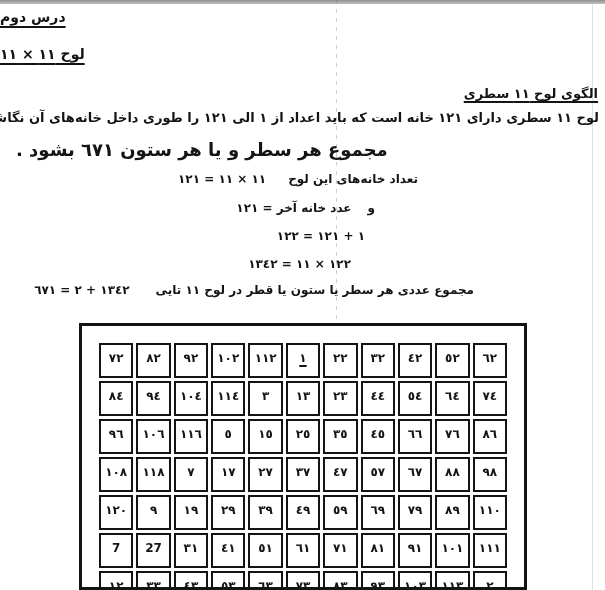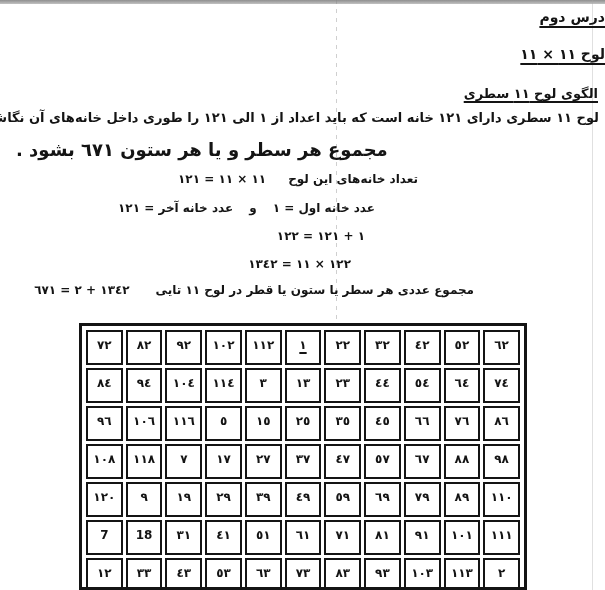--- a/index.html
+++ b/index.html
@@ -24,21 +24,21 @@
     position: absolute; top: 0; bottom: 0; left: 336px; width: 1px;
     background: repeating-linear-gradient(to bottom,
       rgba(135,135,135,.40) 0 4px, rgba(135,135,135,0) 4px 9px);
   }
   .edge-line-right {
     position: absolute; top: 0; bottom: 0; left: 592px; width: 1px;
     background: rgba(165,165,165,.35);
   }
   .title, .subtitle {
     position: absolute; left: 0; width: 100%;
-    text-align: right; direction: rtl;
+    text-align: left; direction: rtl;
     font-weight: bold; font-size: 14px;
     text-decoration: underline;
     text-decoration-thickness: 2px;
     text-underline-offset: 4px;
   }
   .title { top: 9px; }
   .subtitle { top: 46px; }
   .section-heading {
     position: absolute; top: 86px; right: 7px;
     direction: rtl; font-weight: bold; font-size: 13px;
@@ -66,21 +66,21 @@
   .eq1 { top: 172px; right: 187px; gap: 22px; }
   .eq2 { top: 201px; right: 230px; gap: 16px; }
   .eq3 { top: 229px; right: 240px; gap: 30px; }
   .eq4 { top: 257px; right: 254px; gap: 0; }
   .eq5 { top: 283px; right: 131px; gap: 26px; }
   .magic-table {
     position: absolute; top: 323px; left: 79px;
     width: 448px; height: 267px;
     box-sizing: border-box;
     border: 3px solid #141414;
-    padding: 4px;
+    padding: 17px;
     display: grid;
     grid-template-columns: repeat(11, 1fr);
     grid-auto-rows: 35px;
     gap: 3px;
     direction: ltr;
     overflow: hidden;
     background: #ffffff;
   }
   .cell {
     box-sizing: border-box;
@@ -112,21 +112,20 @@
 
   <div class="para1">لوح ١١ سطری دارای ١٢١ خانه است که باید اعداد از ١ الی ١٢١ را  طوری داخل خانه‌های آن نگاشت که</div>
 
   <div class="para2">مجموع هر سطر و یا  هر ستون  ٦٧١ بشود .</div>
 
   <div class="eq eq1">
       <span dir="rtl">تعداد خانه‌های این لوح</span>
       <span dir="ltr">١١ × ١١ = ١٢١</span>
     </div>
   <div class="eq eq2">
-      <span dir="rtl">عدد خانه اول = ١</span>
       <span dir="rtl">و</span>
       <span dir="rtl">عدد خانه آخر = ١٢١</span>
     </div>
   <div class="eq eq3">
       <span dir="ltr">١ + ١٢١ = ١٢٢</span>
     </div>
   <div class="eq eq4">
       <span dir="ltr">١٢٢ × ١١ = ١٣٤٢</span>
     </div>
   <div class="eq eq5">
@@ -184,21 +183,21 @@
       <div class="cell">١٩</div>
       <div class="cell">٢٩</div>
       <div class="cell">٣٩</div>
       <div class="cell">٤٩</div>
       <div class="cell">٥٩</div>
       <div class="cell">٦٩</div>
       <div class="cell">٧٩</div>
       <div class="cell">٨٩</div>
       <div class="cell">١١٠</div>
       <div class="cell">7</div>
-      <div class="cell">18</div>
+      <div class="cell">27</div>
       <div class="cell">٣١</div>
       <div class="cell">٤١</div>
       <div class="cell">٥١</div>
       <div class="cell">٦١</div>
       <div class="cell">٧١</div>
       <div class="cell">٨١</div>
       <div class="cell">٩١</div>
       <div class="cell">١٠١</div>
       <div class="cell">١١١</div>
       <div class="cell">١٢</div>

